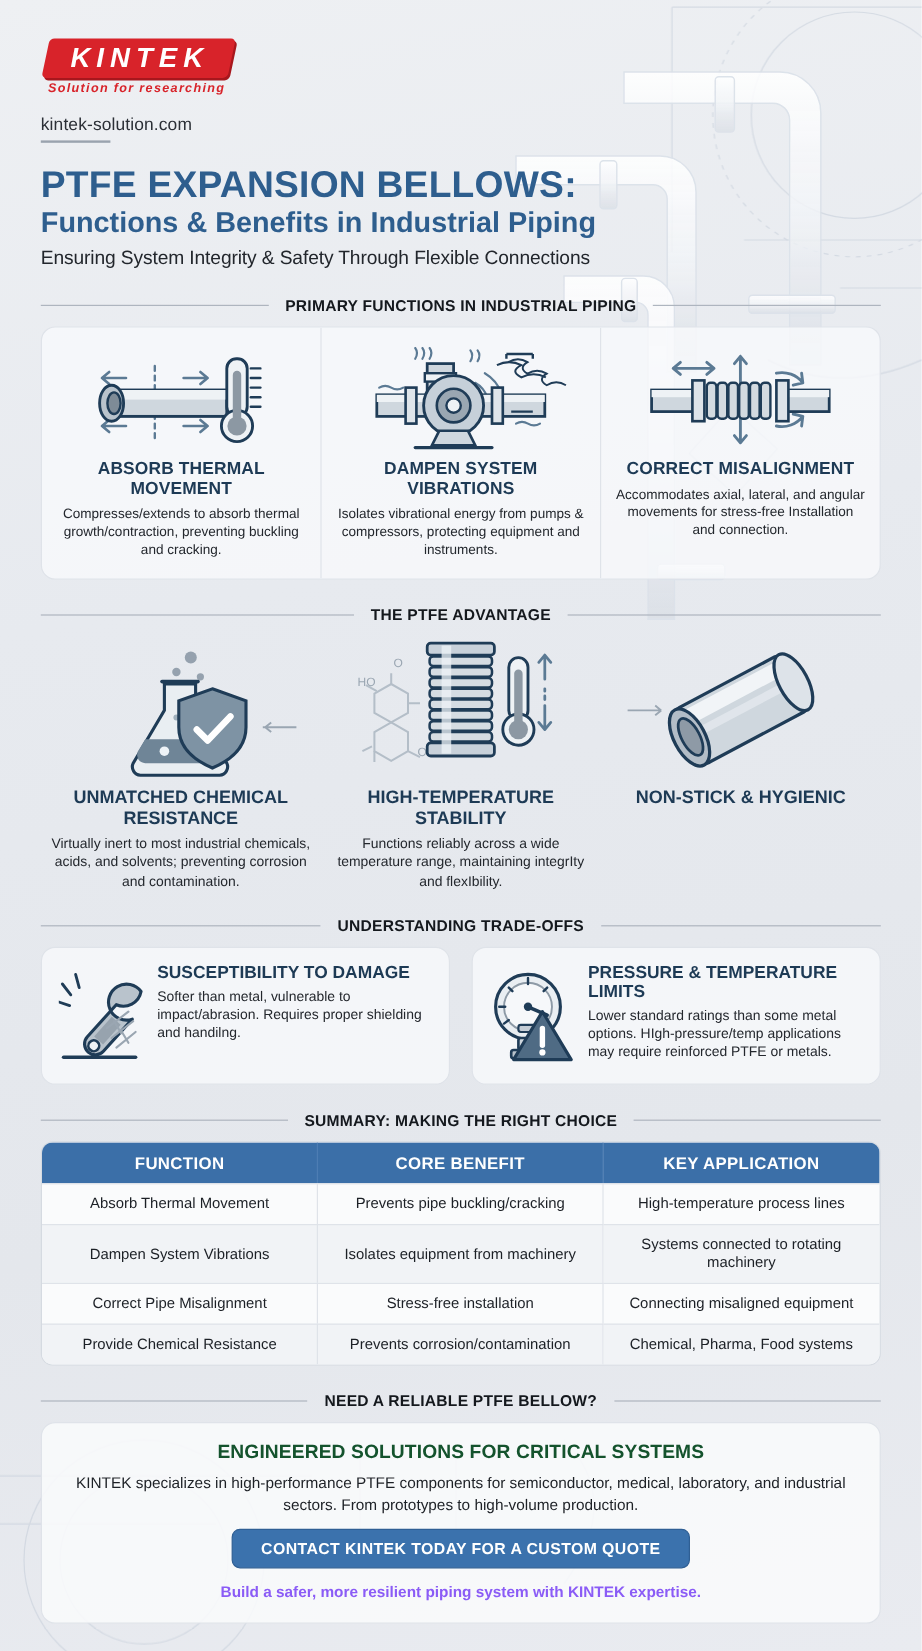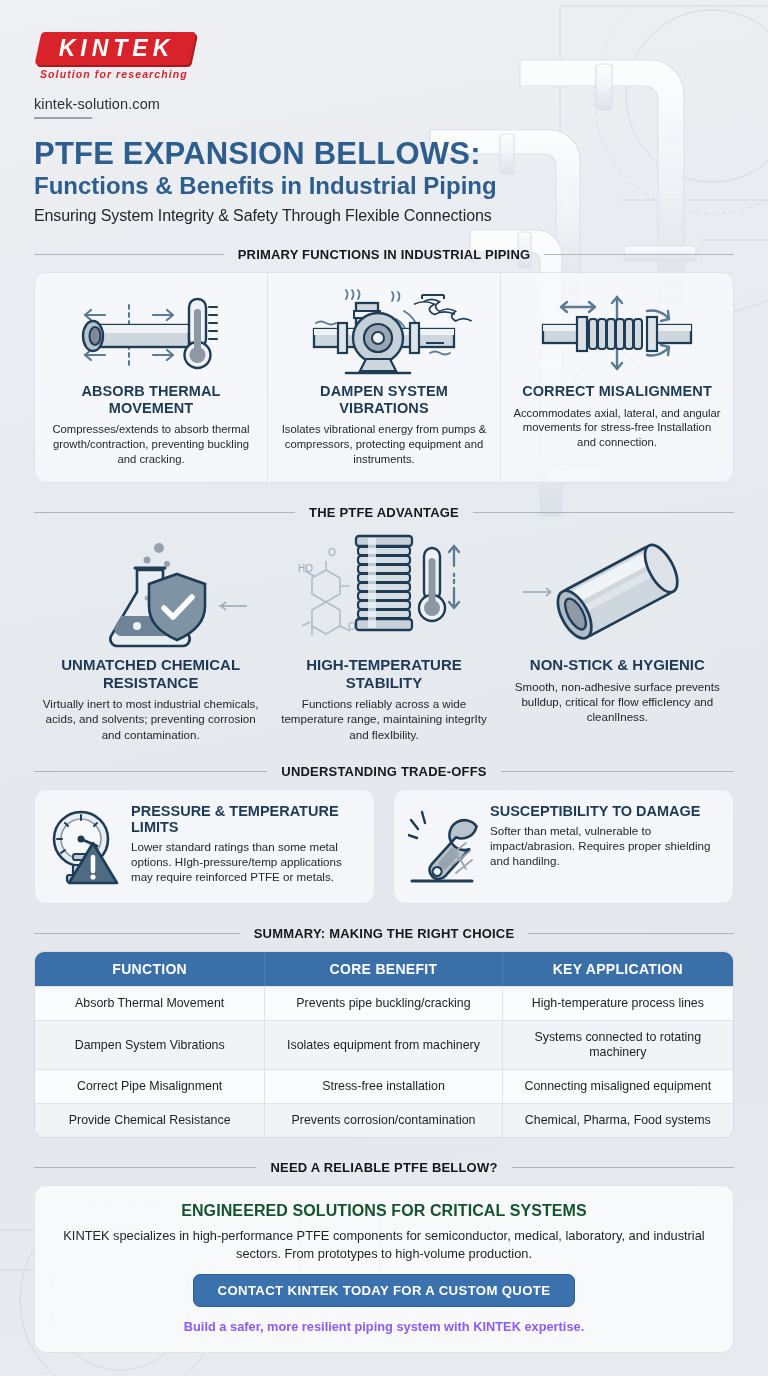--- a/index.html
+++ b/index.html
@@ -527,31 +527,59 @@
             <rect x="52" y="36" width="98" height="52" rx="4" fill="#cfd7de" stroke="#1f3c57" stroke-width="2.7"></rect>
             <rect x="60" y="40" width="82" height="13" fill="#f2f5f8" opacity="0.95"></rect>
             <rect x="60" y="58" width="82" height="7" fill="#e3e9ee" opacity="0.8"></rect>
             <ellipse cx="150" cy="62" rx="12" ry="26" fill="#dde3e9" stroke="#1f3c57" stroke-width="2.7"></ellipse>
             <ellipse cx="52" cy="62" rx="13" ry="26" fill="#b3bdc7" stroke="#1f3c57" stroke-width="2.7"></ellipse>
             <ellipse cx="53" cy="62" rx="7.5" ry="17" fill="#8e9aa6" stroke="#1f3c57" stroke-width="2.3"></ellipse>
           </g>
         </svg>
       </div>
       <div class="adv-title">NON-STICK &amp; HYGIENIC</div>
-      <div class="adv-desc">Smooth, non-adhesive surface prevents bulldup, critical for flow efficIency and cleanlIness.</div>
     </div>
   </div>
 
   <div class="sec-head">
     <span class="rule"></span>
     <span class="sec-title">UNDERSTANDING TRADE-OFFS</span>
     <span class="rule"></span>
   </div>
 
   <div class="trade-row">
+
+    <div class="trade-card">
+      <div class="trade-icon">
+        <svg width="72" height="82" viewBox="0 0 72 82">
+          <g stroke="#1f3c57" stroke-width="2.4" stroke-linecap="round">
+            <path d="M10 22 l-7 -9"></path>
+              <path d="M17 16 l-3 -11"></path>
+              <path d="M5 31 l-9 -3" transform="translate(4,0)"></path>
+          </g>
+          <g transform="rotate(42 40 42)">
+            <path d="M46 6 a15 15 0 1 0 10 22 l0 36 a9 9 0 0 1 -18 0 l0 -36 a15 15 0 0 0 8 -22 z" fill="#b9c3cc" stroke="#1f3c57" stroke-width="2.6" stroke-linejoin="round"></path>
+            <path d="M42 38 h10 v22 h-10 z" fill="#97a3ae"></path>
+            <circle cx="47" cy="66" r="4.5" fill="#eef2f5" stroke="#1f3c57" stroke-width="2.2"></circle>
+          </g>
+          <g stroke="#9aa6b2" stroke-width="1.8" stroke-linecap="round">
+            <path d="M40 50 l18 -14"></path>
+              <path d="M44 58 l18 -14"></path>
+              <path d="M48 66 l16 -13"></path>
+            <path d="M46 44 l6 10"></path>
+              <path d="M52 52 l6 10"></path>
+          </g>
+          <path d="M4 74 h60" stroke="#1f3c57" stroke-width="3" stroke-linecap="round"></path>
+        </svg>
+      </div>
+      <div class="trade-body">
+        <div class="trade-title">SUSCEPTIBILITY TO DAMAGE</div>
+        <div class="trade-desc">Softer than metal, vulnerable to impact/abrasion. Requires proper shielding and handilng.</div>
+      </div>
+    </div>
 
     <div class="trade-card">
       <div class="trade-icon">
         <svg width="72" height="82" viewBox="0 0 72 82">
           <circle cx="32" cy="32" r="27" fill="#e9eef2" stroke="#1f3c57" stroke-width="2.6"></circle>
           <circle cx="32" cy="32" r="20" fill="#f6f8fa" stroke="#8d9aa6" stroke-width="1.6"></circle>
           <g stroke="#1f3c57" stroke-width="2" stroke-linecap="round">
             <path d="M32 8 v5"></path>
               <path d="M16 16 l3 3"></path>
               <path d="M8 32 h5"></path>
@@ -564,49 +592,20 @@
           <rect x="24" y="58" width="16" height="10" rx="2" fill="#cfd7de" stroke="#1f3c57" stroke-width="2.2"></rect>
           <rect x="18" y="68" width="28" height="7" rx="2" fill="#b9c3cc" stroke="#1f3c57" stroke-width="2.2"></rect>
           <path d="M44 36 l24 40 h-48 z" fill="#4f6b84" stroke="#1f3c57" stroke-width="2.6" stroke-linejoin="round"></path>
           <path d="M44 50 v14" stroke="#ffffff" stroke-width="4.5" stroke-linecap="round"></path>
           <circle cx="44" cy="70" r="2.6" fill="#ffffff"></circle>
         </svg>
       </div>
       <div class="trade-body">
         <div class="trade-title">PRESSURE &amp; TEMPERATURE LIMITS</div>
         <div class="trade-desc">Lower standard ratings than some metal options. HIgh-pressure/temp applications may require reinforced PTFE or metals.</div>
-      </div>
-    </div>
-
-    <div class="trade-card">
-      <div class="trade-icon">
-        <svg width="72" height="82" viewBox="0 0 72 82">
-          <g stroke="#1f3c57" stroke-width="2.4" stroke-linecap="round">
-            <path d="M10 22 l-7 -9"></path>
-              <path d="M17 16 l-3 -11"></path>
-              <path d="M5 31 l-9 -3" transform="translate(4,0)"></path>
-          </g>
-          <g transform="rotate(42 40 42)">
-            <path d="M46 6 a15 15 0 1 0 10 22 l0 36 a9 9 0 0 1 -18 0 l0 -36 a15 15 0 0 0 8 -22 z" fill="#b9c3cc" stroke="#1f3c57" stroke-width="2.6" stroke-linejoin="round"></path>
-            <path d="M42 38 h10 v22 h-10 z" fill="#97a3ae"></path>
-            <circle cx="47" cy="66" r="4.5" fill="#eef2f5" stroke="#1f3c57" stroke-width="2.2"></circle>
-          </g>
-          <g stroke="#9aa6b2" stroke-width="1.8" stroke-linecap="round">
-            <path d="M40 50 l18 -14"></path>
-              <path d="M44 58 l18 -14"></path>
-              <path d="M48 66 l16 -13"></path>
-            <path d="M46 44 l6 10"></path>
-              <path d="M52 52 l6 10"></path>
-          </g>
-          <path d="M4 74 h60" stroke="#1f3c57" stroke-width="3" stroke-linecap="round"></path>
-        </svg>
-      </div>
-      <div class="trade-body">
-        <div class="trade-title">SUSCEPTIBILITY TO DAMAGE</div>
-        <div class="trade-desc">Softer than metal, vulnerable to impact/abrasion. Requires proper shielding and handilng.</div>
       </div>
     </div>
   </div>
 
   <div class="sec-head">
     <span class="rule"></span>
     <span class="sec-title">SUMMARY: MAKING THE RIGHT CHOICE</span>
     <span class="rule"></span>
   </div>
 

